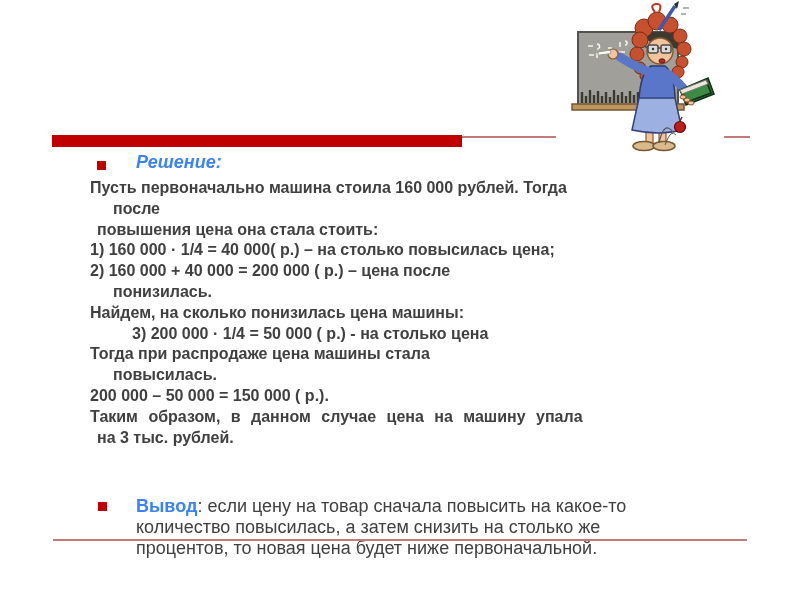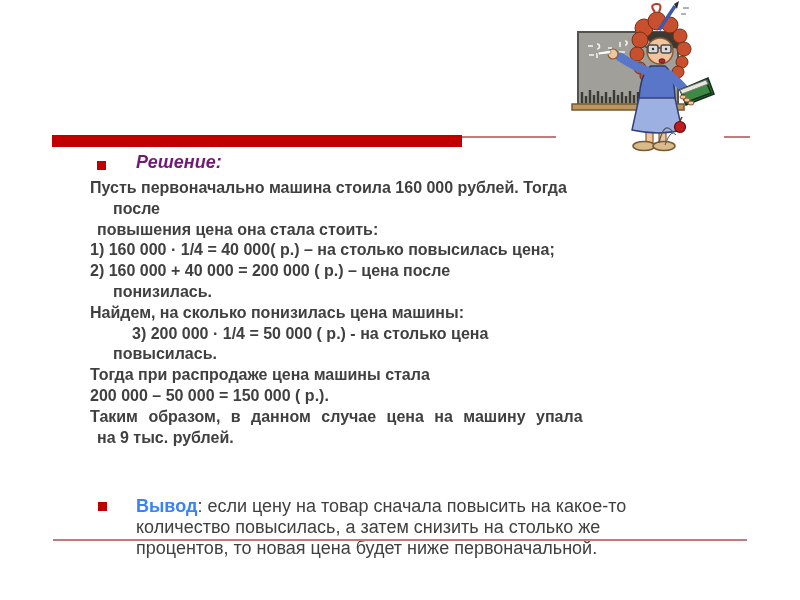--- a/index.html
+++ b/index.html
@@ -12,21 +12,21 @@
   .thin-line{position:absolute;height:2px;background:#c57a7a;}
   .thin-line.top{left:462px;top:136px;width:288px;z-index:1;}
   .thin-line.bottom{left:53px;top:539px;width:694px;z-index:6;}
   
   .bullet{position:absolute;width:9px;height:9px;background:#c00000;}
   .bullet.b1{left:97px;top:161px;}
   .bullet.b2{left:98px;top:502px;}
   
   .heading{
     position:absolute;left:136px;top:152px;font-size:18px;line-height:21px;
-    font-weight:bold;font-style:italic;color:#701a75;white-space:nowrap;
+    font-weight:bold;font-style:italic;color:#3b82f6;white-space:nowrap;
   }
   .content{position:absolute;left:90px;top:178px;font-size:16px;line-height:20.8px;z-index:2;font-weight:bold;}
   .line{height:20.8px;white-space:nowrap;}
   .ind-a{margin-left:7px;}
   .ind-b{}
   .ind-c{}
   .ind-d{margin-left:42px;}
   .ind-e{margin-left:23px;}
   .wide{word-spacing:6px;}
   .conclusion{position:absolute;left:136px;top:496px;font-size:18px;line-height:20.8px;z-index:2;}
@@ -123,25 +123,25 @@
 
   <div class="content">
     <div class="line">Пусть первоначально машина стоила 160 000 рублей. Тогда</div>
     <div class="line ind-e">после</div>
     <div class="line ind-a">повышения цена она стала стоить:</div>
     <div class="line ind-c">1) 160 000 · 1/4 = 40 000( р.) – на столько повысилась цена;</div>
     <div class="line ind-c">2) 160 000 + 40 000 = 200 000 ( р.) – цена после</div>
     <div class="line ind-e">понизилась.</div>
     <div class="line">Найдем, на сколько понизилась цена машины:</div>
     <div class="line ind-d">3) 200 000 · 1/4 = 50 000 ( р.) - на столько цена</div>
+    <div class="line">Тогда при распродаже цена машины стала</div>
     <div class="line ind-e">повысилась.</div>
-    <div class="line">Тогда при распродаже цена машины стала</div>
     <div class="line ind-b">200 000 – 50 000 = 150 000 ( р.).</div>
     <div class="line wide">Таким образом, в данном случае цена на машину упала</div>
-    <div class="line ind-a">на 9 тыс. рублей.</div>
+    <div class="line ind-a">на 3 тыс. рублей.</div>
   </div>
 
   <div class="bullet b2"></div>
   <div class="conclusion">
     <div class="line"><span class="bold">Вывод</span><span>: если цену на товар сначала повысить на какое-то</span></div>
     <div class="line">количество повысилась, а затем снизить на столько же</div>
     <div class="line">процентов, то новая цена будет ниже первоначальной.</div>
   </div>
 
   <div class="thin-line bottom"></div>

